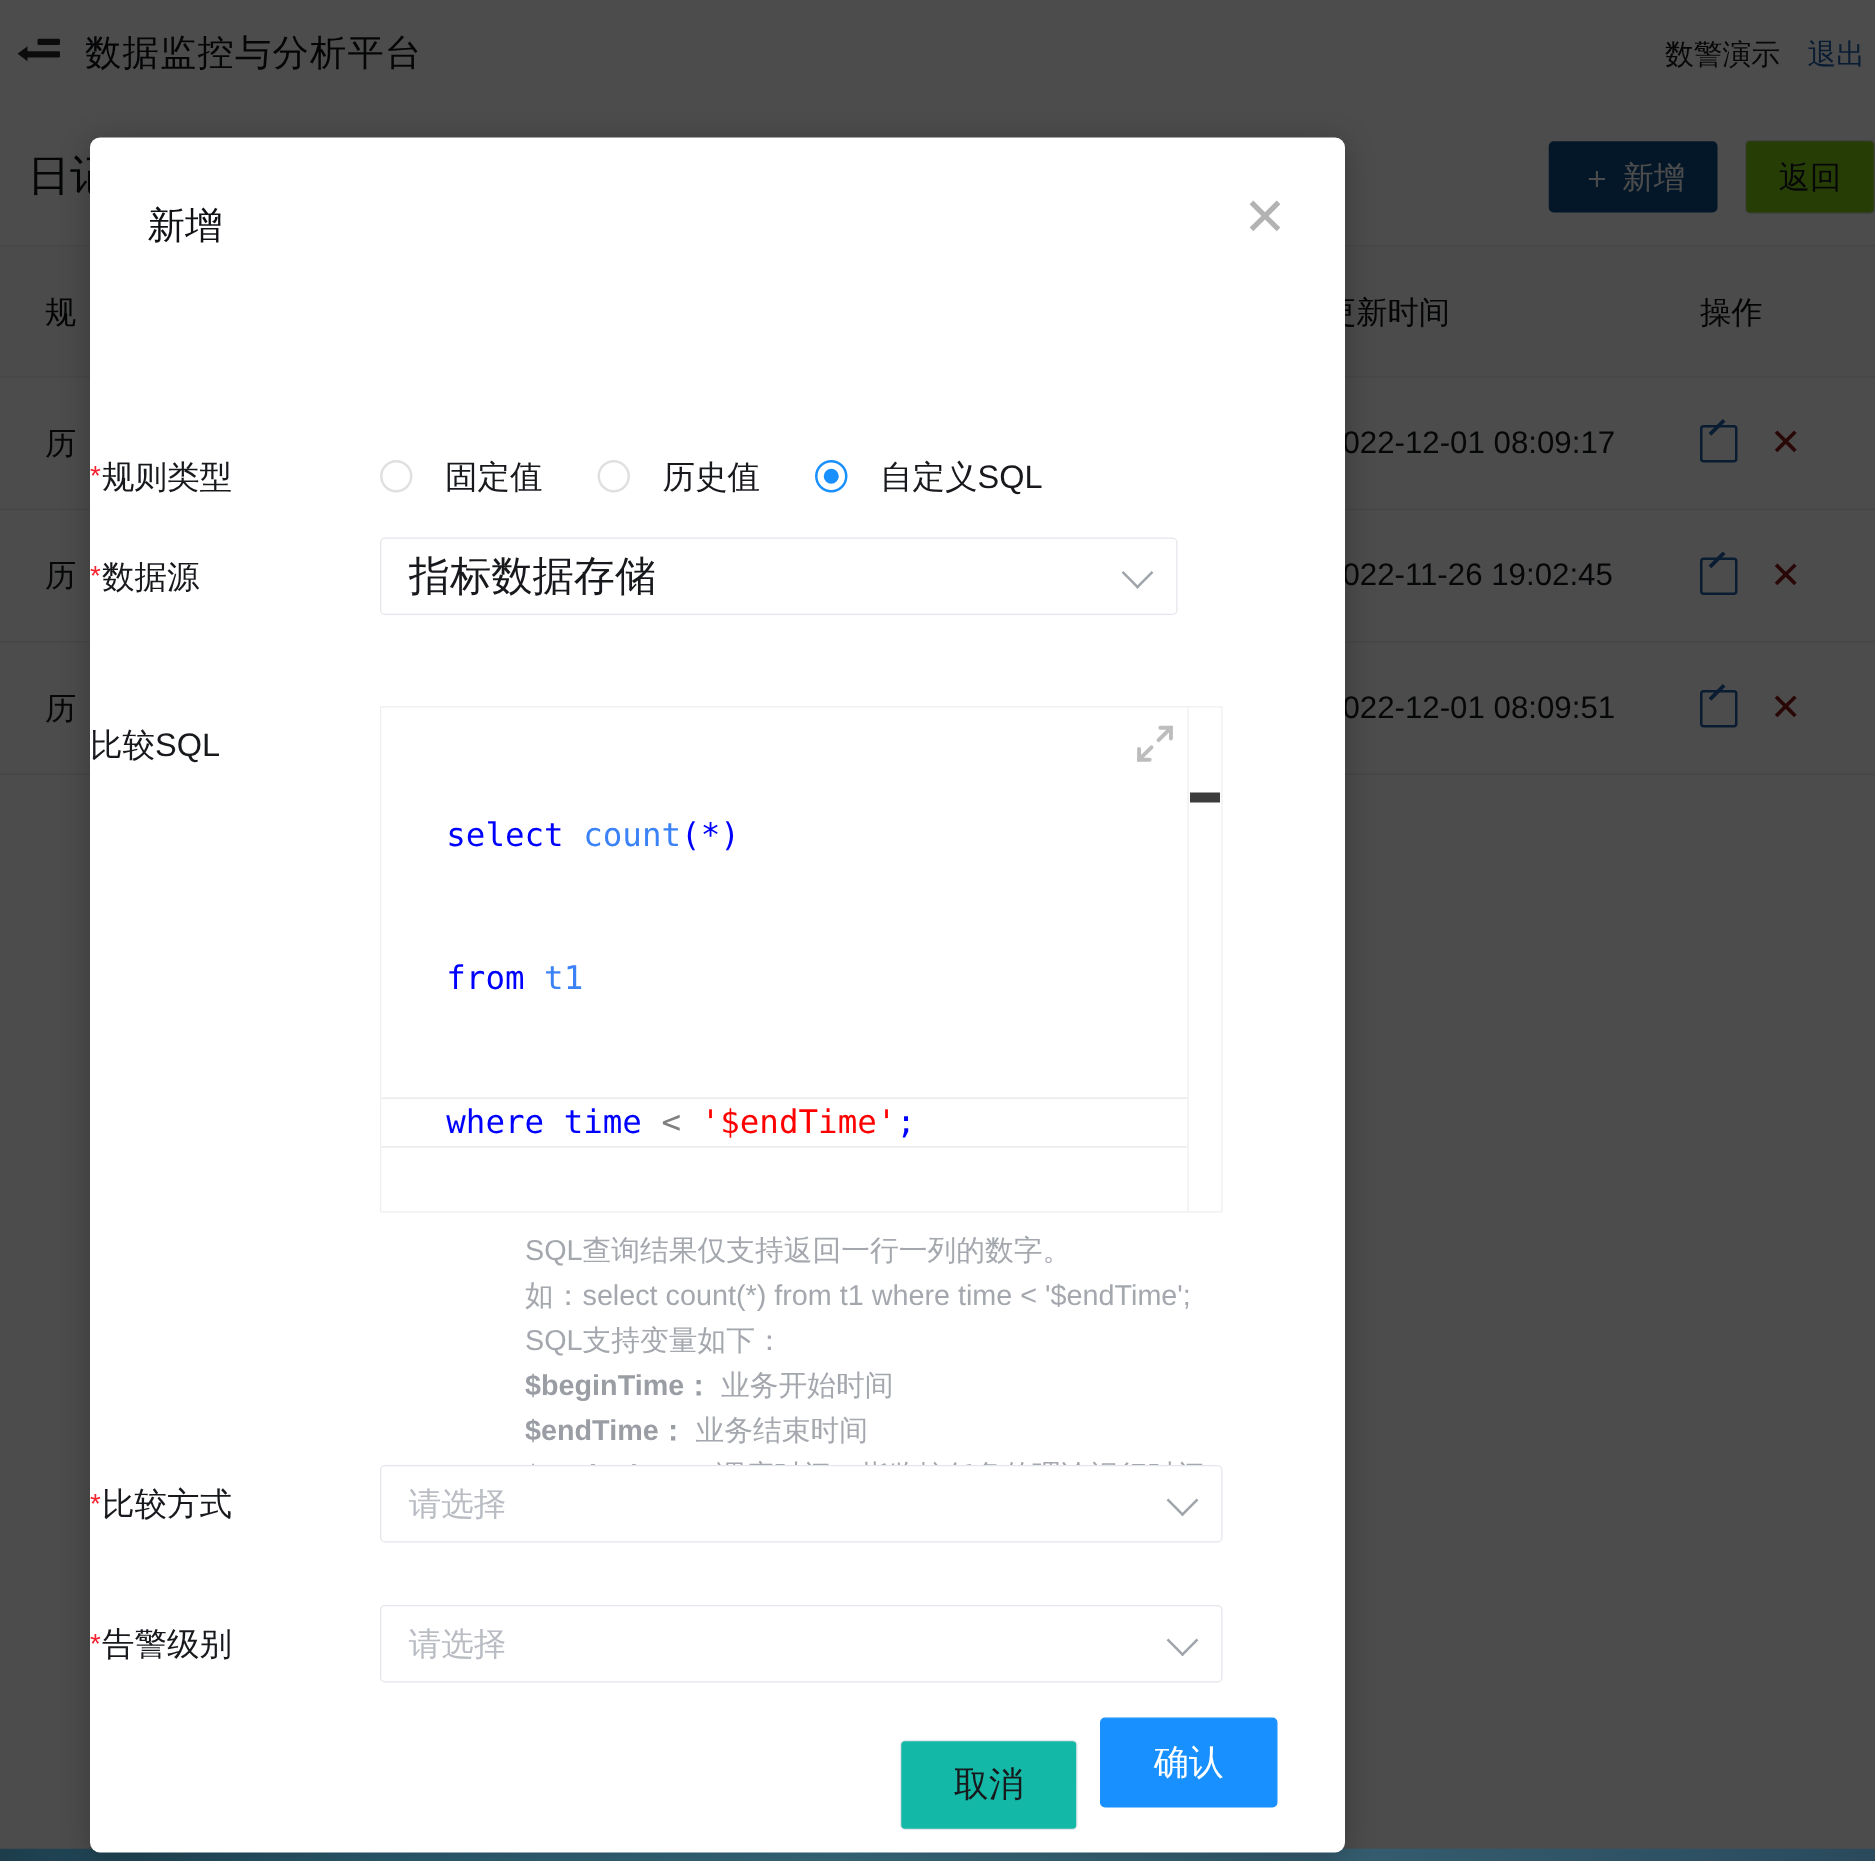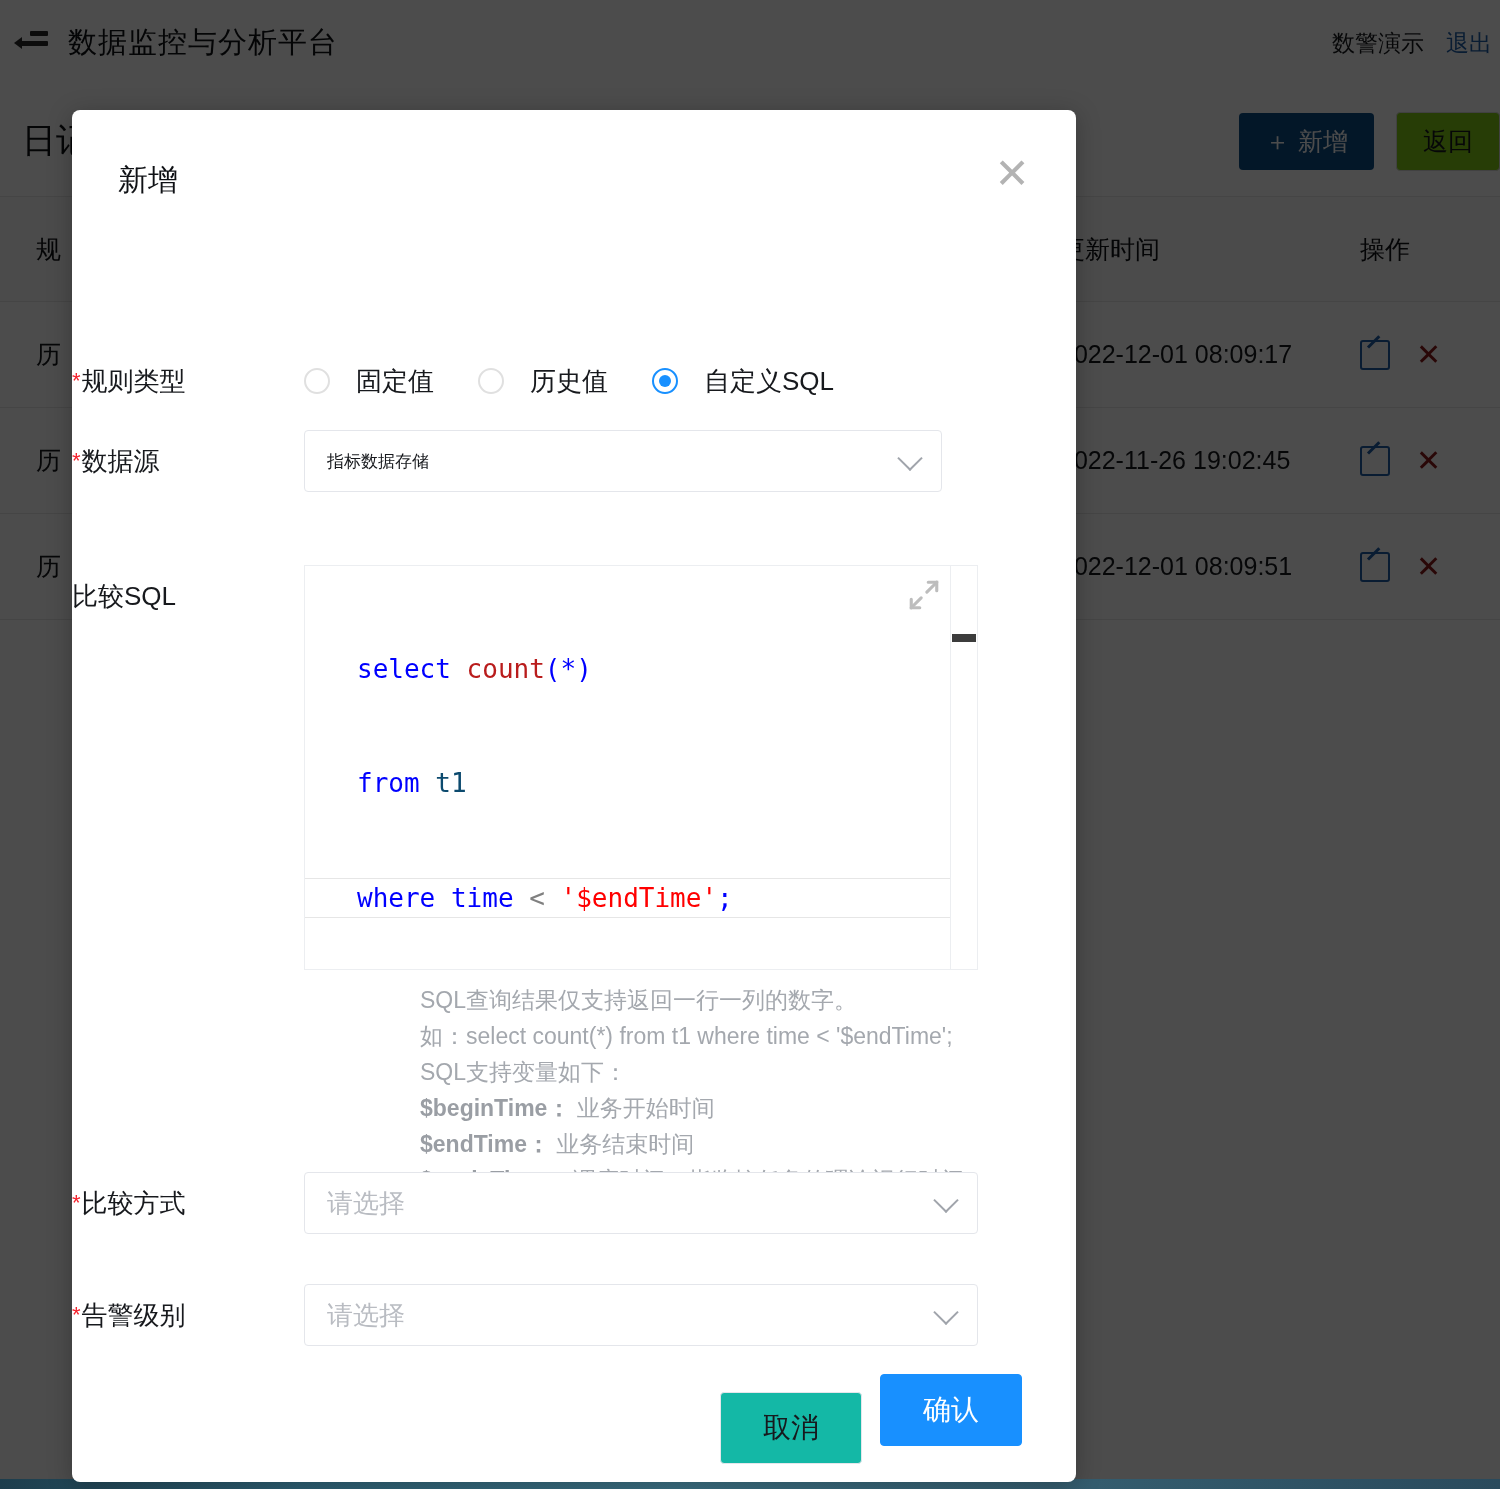--- a/index.html
+++ b/index.html
@@ -158,21 +158,21 @@
   .rlabel { font-size: 26px; color: #17191d; }
 
   
   .f-ds { left: 0; top: 320px; }
   .sel {
     position: relative; background: #fff;
     border: 1px solid #e4e6eb; border-radius: 4px;
     height: 62px; display: flex; align-items: center;
     box-sizing: border-box;
   }
-  .sel-val { padding-left: 22px; font-size: 17px; color: #17191d; }
+  .sel-val { padding-left: 22px; font-size: 33px; color: #17191d; }
   .sel-ph  { padding-left: 22px; font-size: 26px; color: #b9bcc2; }
   .chev {
     position: absolute; right: 22px; top: 50%; width: 16px; height: 16px;
     border-right: 2px solid #a0a4ab; border-bottom: 2px solid #a0a4ab;
     transform: translateY(-65%) rotate(45deg);
   }
   .sel-ds { width: 638px; }
   .sel-wide { width: 674px; }
 
   
@@ -187,23 +187,23 @@
     font-size: 26px; line-height: 38px;
     padding-top: 8px;
     white-space: pre;
   }
   .sql-line { padding-left: 52px; height: 38px; }
   .sql-line.active {
     background: #fff; border-top: 1px solid #e6e6e6; border-bottom: 1px solid #e6e6e6;
     margin-right: 3px;
   }
   .kw  { color: #0000ff; }
-  .fn  { color: #b91c1c; }
+  .fn  { color: #3b82f6; }
   .pn  { color: #0000ff; }
-  .id  { color: #0c4a6e; }
+  .id  { color: #3b82f6; }
   .op  { color: #808080; }
   .str { color: #ff0000; }
   .semi{ color: #0000ff; }
   .sql-expand {
     position: absolute; right: 36px; top: 12px; width: 34px; height: 34px;
     color: #bdbdbd;
   }
   .sql-vscroll {
     position: absolute; right: 0; top: 0; width: 26px; height: 100%;
     border-left: 1px solid #eceef1; background: #fff;

